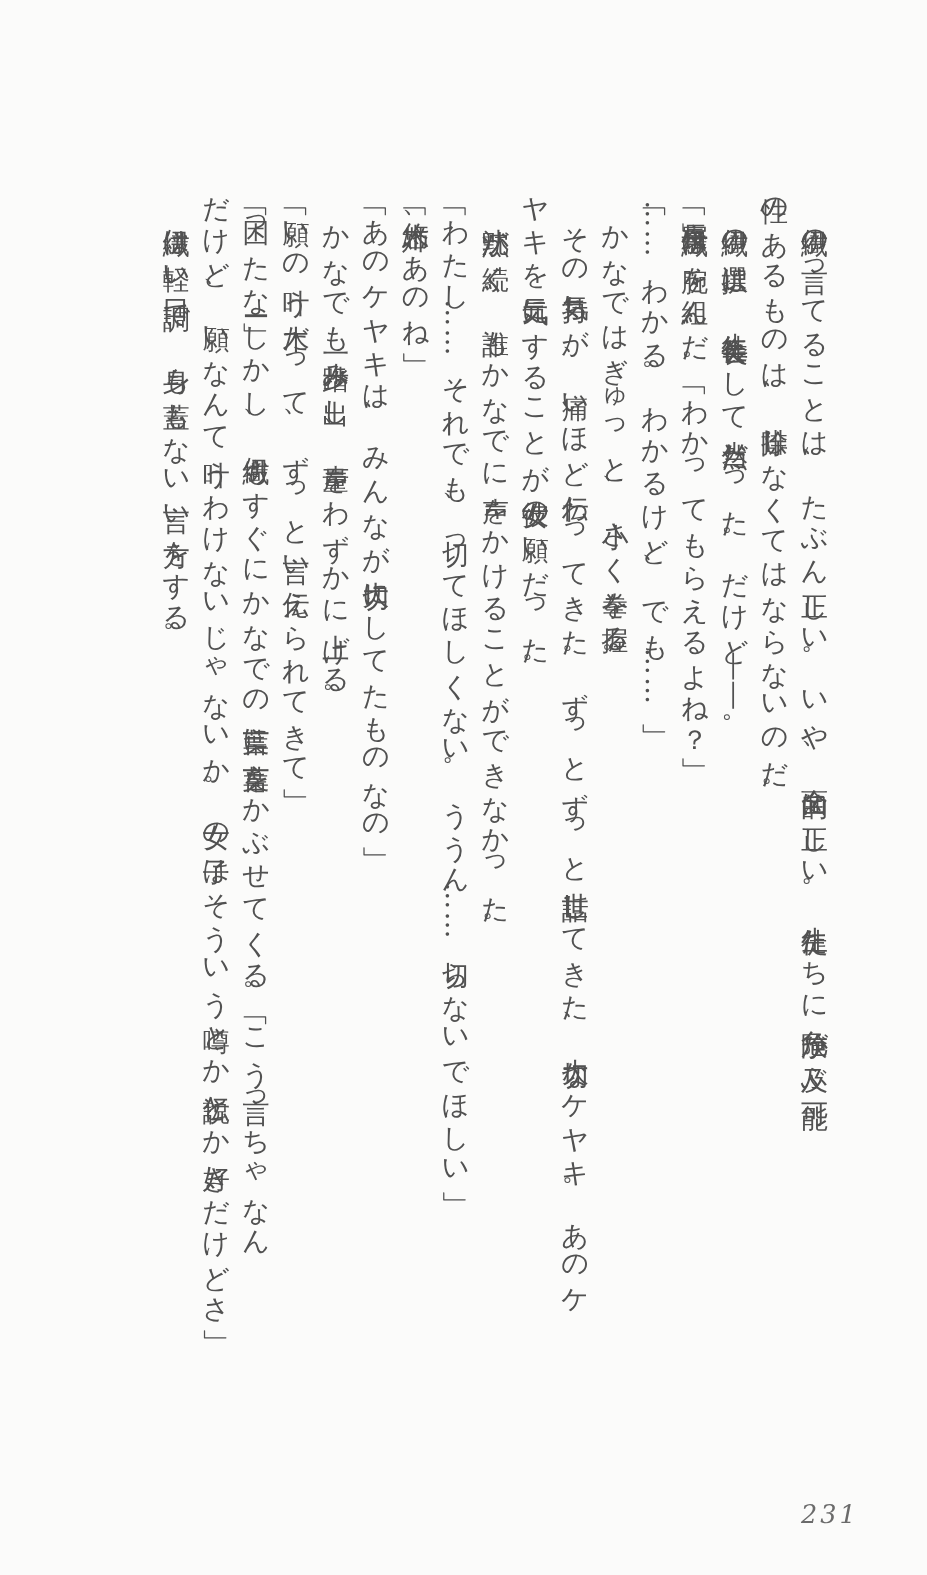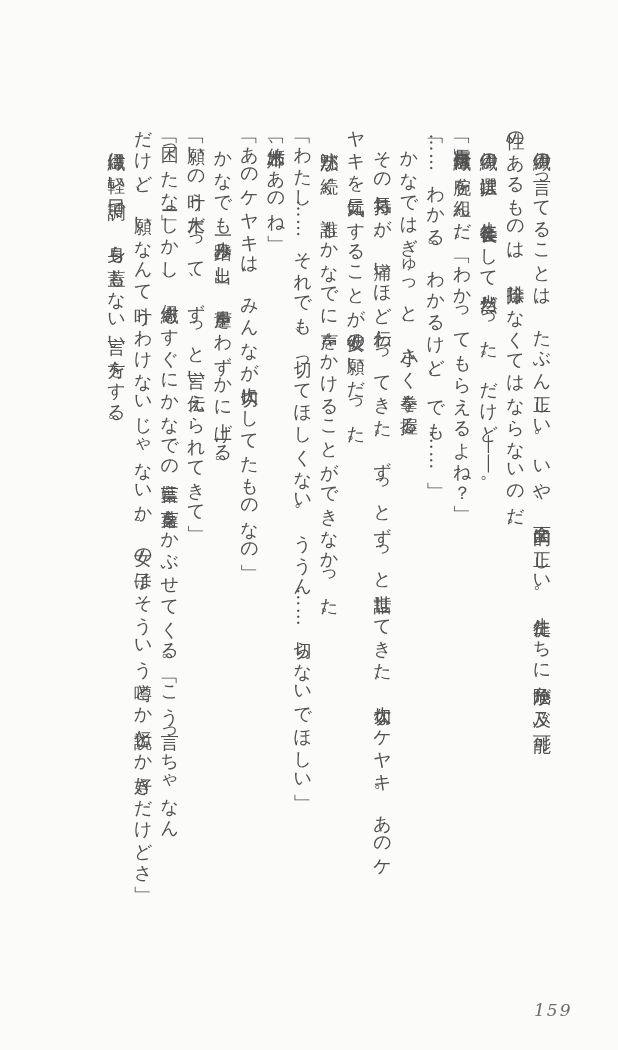--- a/index.html
+++ b/index.html
@@ -65,14 +65,14 @@
       <div class="line indent-1">沈黙が続く。誰もかなでに声をかけることができなかった。</div>
       <div class="line indent-half">「わたし……それでも、切ってほしくない。ううん……切らないでほしい」</div>
       <div class="line indent-half">「悠木姉、あのね」</div>
       <div class="line indent-half">「あのケヤキは、みんなが大切にしてたものなの」</div>
       <div class="line indent-1">かなでも一歩踏み出し、声量をわずかに上げる。</div>
       <div class="line indent-half">「願いの叶う木だって、ずっと言い伝えられてきて」</div>
       <div class="line indent-half">「困ったなー」しかし、伊織もすぐにかなでの言葉に言葉をかぶせてくる。「こう言っちゃなん</div>
       <div class="line indent-0">だけど、願いなんて叶うわけないじゃないか。女の子はそういう噂とか伝説とか好きだけどさ」</div>
       <div class="line indent-1">伊織は軽い口調で、身も蓋もない言い方をする。</div>
     </div>
-  <div class="page-number">159</div>
+  <div class="page-number">231</div>
 </div>
 
 </body></html>

